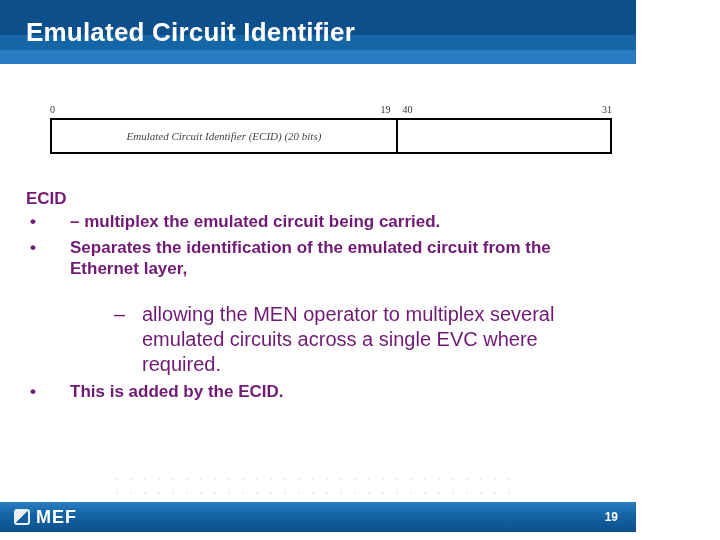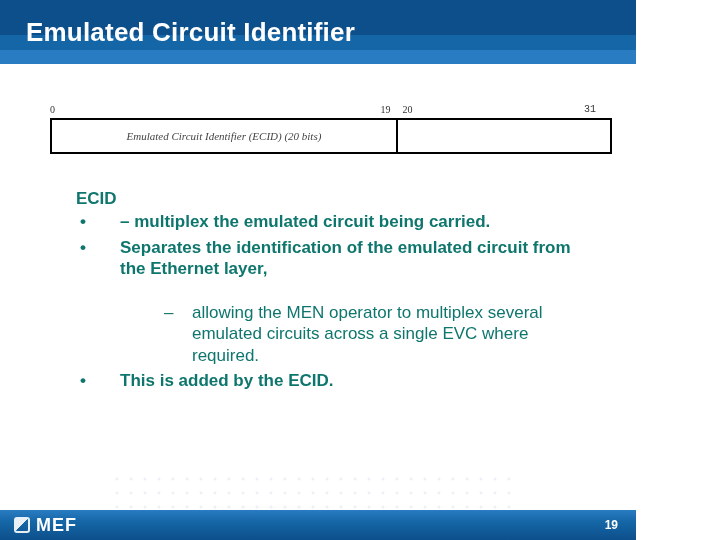--- a/index.html
+++ b/index.html
@@ -54,28 +54,28 @@
     margin: 0 auto 2px auto;
     height: 12px;
     font-family: Georgia, 'Times New Roman', serif;
     font-size: 10px;
     color: #333;
   }
   .bit-labels span { position: absolute; top: 0; }
   .bl-0 { left: 0; }
   .bl-19 { left: calc(62% - 18px); }
   .bl-20 { left: calc(62% + 4px); }
-  .bl-31 { right: 16px; font-family: Liberation Mono, monospace; }
+  .bl-31 { right: 0; }
 
   
   .body {
-    padding: 24px 54px 0 76px;
+    padding: 24px 54px 0 26px;
     font-size: 17px;
     line-height: 1.25;
-    color: #0f766e;
+    color: #701a75;
   }
   .body .heading { font-weight: bold; margin-bottom: 2px; }
   .bullets { list-style: none; }
   .bullets > li {
     position: relative;
     padding-left: 44px;
     margin-bottom: 4px;
     font-weight: bold;
   }
   .bullets > li::before {
@@ -83,35 +83,35 @@
     position: absolute;
     left: 4px;
     top: 0;
     font-weight: bold;
   }
   .sub { list-style: none; margin-top: 4px; }
   .sub > li {
     position: relative;
     padding-left: 72px;
     font-weight: normal;
-    font-size: 17px;
+    font-size: 20px;
     margin-bottom: 4px;
     margin-top: 23px;
   }
   .sub > li::before {
     content: "–";
     position: absolute;
     left: 44px;
     top: 0;
   }
 
   
   .footer {
     position: absolute;
-    left: 0; right: 0; bottom: 0;
+    left: 0; right: 0; bottom: 8px;
     height: 30px;
     background: linear-gradient(#2a7cc2 0%, #1566a6 40%, #0d4f8b 100%);
     display: flex;
     align-items: center;
     justify-content: space-between;
     padding: 0 18px 0 14px;
   }
   .footer .logo {
     color: #fff;
     font-size: 18px;
@@ -150,21 +150,21 @@
 <div class="slide">
 
   <div class="header">
     <div class="title">Emulated Circuit Identifier</div>
   </div>
 
   <div class="diagram-wrap">
     <div class="bit-labels">
       <span class="bl-0">0</span>
       <span class="bl-19">19</span>
-      <span class="bl-20">20</span>
+      <span class="bl-20">40</span>
       <span class="bl-31">31</span>
     </div>
     <div class="diagram">
       <div class="cell left-cell">Emulated Circuit Identifier (ECID) (20 bits)</div>
     </div>
   </div>
 
   <div class="body">
     <div class="heading">ECID</div>
     <ul class="bullets">

